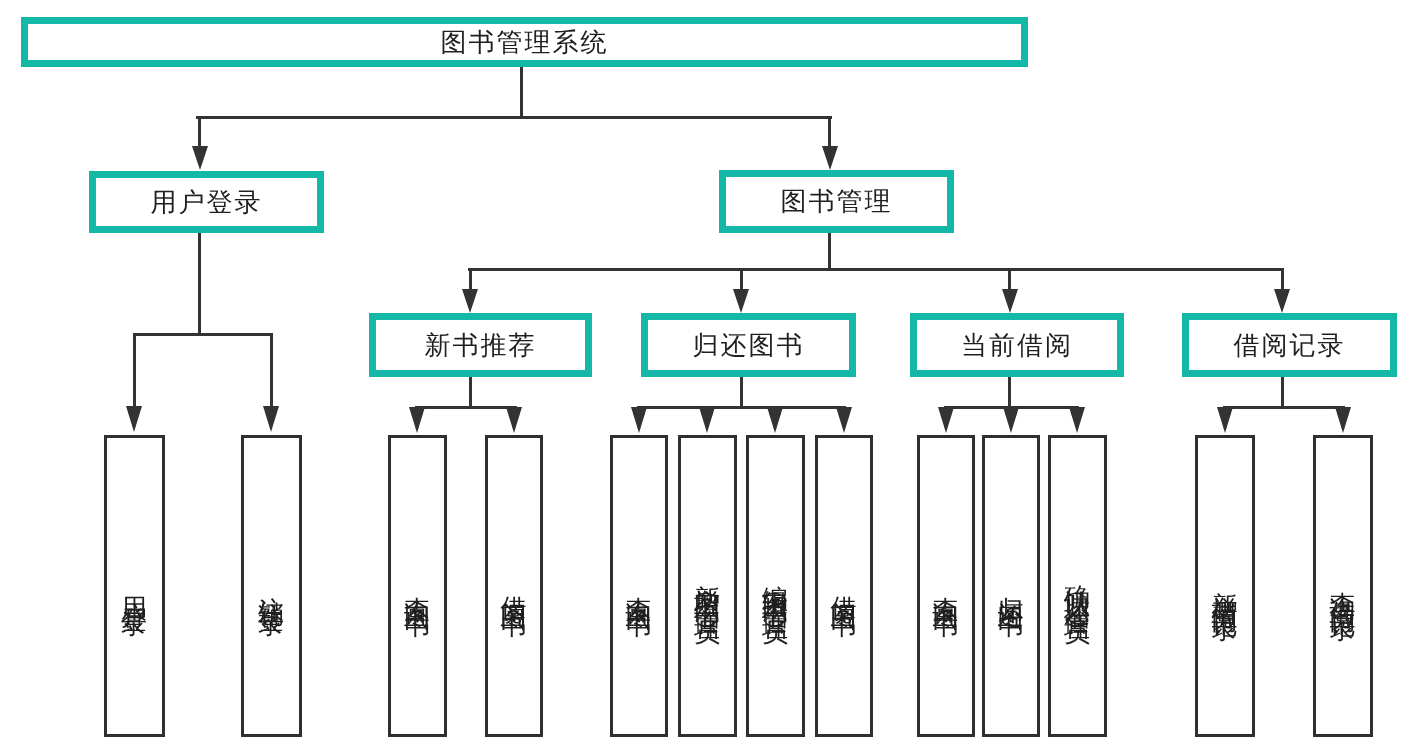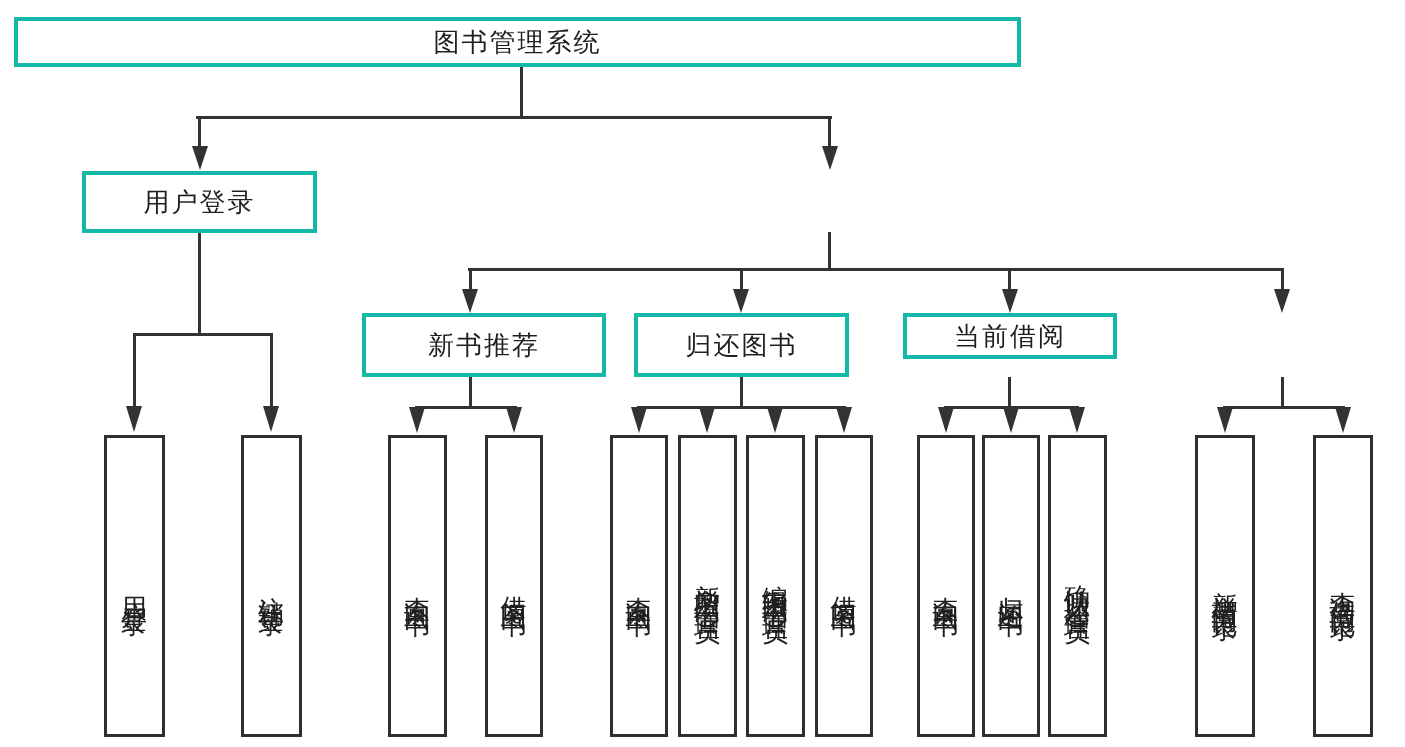--- a/index.html
+++ b/index.html
@@ -10,27 +10,28 @@
     background: #ffffff;
     overflow: hidden;
     font-family: "Liberation Sans", "DejaVu Sans", sans-serif;
     color: #1f1f1f;
   }
   
   .node {
     position: absolute;
     box-sizing: border-box;
     background: #ffffff;
-    border: 4px solid #14b8a6;
+    border: 7px solid #14b8a6;
     display: flex;
     align-items: center;
     justify-content: center;
     font-size: 26px;
     letter-spacing: 2px;
     white-space: nowrap;
+    margin-left: 7px;
   }
   .leaf {
     position: absolute;
     box-sizing: border-box;
     background: #ffffff;
     border: 3px solid #2f2f2f;
     top: 435px;
     height: 302px;
     display: flex;
     align-items: center;
@@ -114,24 +115,26 @@
   <div class="arr" style="left:1069px; top:407px;"></div>
 
   <div class="vl" style="left:1281px; top:377px; height:31px;"></div>
   <div class="hl" style="left:1223px; top:406px; width:122px;"></div>
   <div class="arr" style="left:1217px; top:407px;"></div>
   <div class="arr" style="left:1335px; top:407px;"></div>
 
   <div class="node" style="left:14px; top:17px; width:1007px; height:50px;">图书管理系统</div>
 
   <div class="node" style="left:82px; top:171px; width:235px; height:62px;">用户登录</div>
+  <div class="node" style="left:712px; top:170px; width:235px; height:63px;">图书管理</div>
 
-  <div class="node" style="left:362px; top:313px; width:244px; height:64px;">新书推荐</div>
+  <div class="node" style="left:362px; top:313px; width:223px; height:64px;">新书推荐</div>
   <div class="node" style="left:634px; top:313px; width:215px; height:64px;">归还图书</div>
-  <div class="node" style="left:903px; top:313px; width:214px; height:46px;">当前借阅</div>
+  <div class="node" style="left:903px; top:313px; width:214px; height:64px;">当前借阅</div>
+  <div class="node" style="left:1175px; top:313px; width:215px; height:64px;">借阅记录</div>
 
   <div class="leaf" style="left:104px; width:61px;">
     <span>用户登录</span>
   </div>
   <div class="leaf" style="left:241px; width:61px;">
     <span>注销登录</span>
   </div>
 
   <div class="leaf" style="left:388px; width:59px;">
     <span>查询图书</span>

